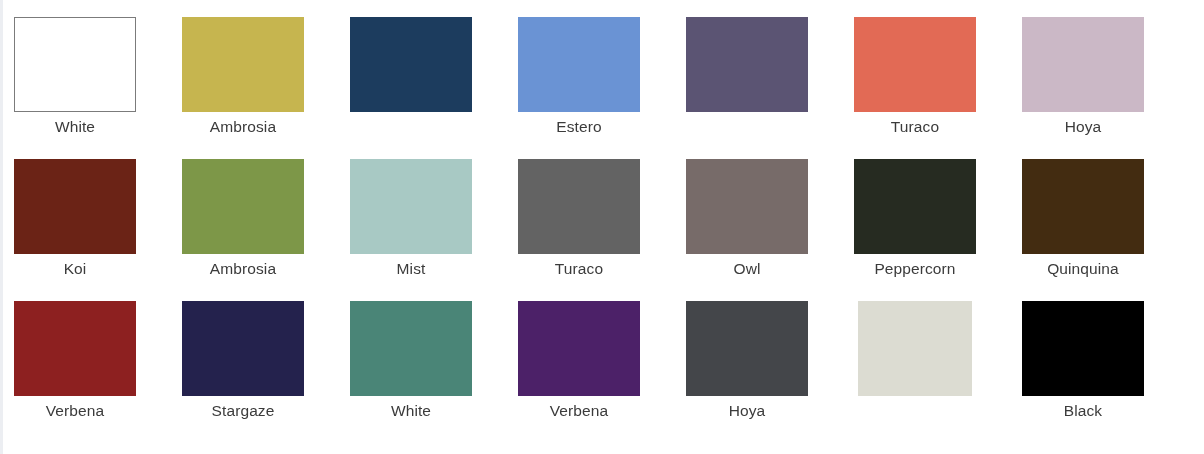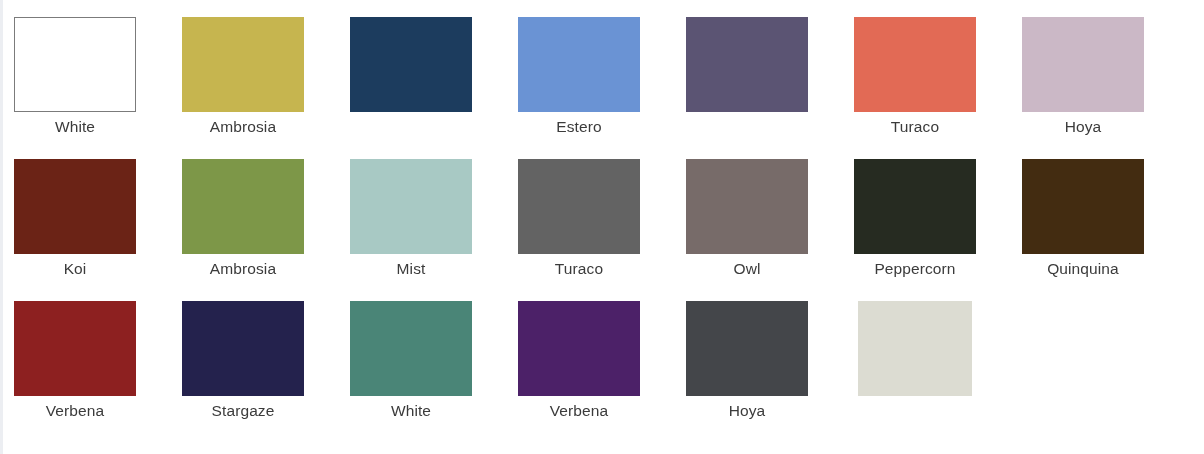--- a/index.html
+++ b/index.html
@@ -157,15 +157,19 @@
         <div class="swatch-chip" style="background: rgb(76, 33, 104);"></div>
         <div class="swatch-label">Verbena</div>
       </div>
       <div class="swatch-cell">
         <div class="swatch-chip" style="background: rgb(68, 70, 74);"></div>
         <div class="swatch-label">Hoya</div>
       </div>
       <div class="swatch-cell inset">
         <div class="swatch-chip" style="background: rgb(220, 220, 210);"></div>
       </div>
+      <div class="swatch-cell">
+        <div class="swatch-chip" style="background: rgb(0, 0, 0);"></div>
+        <div class="swatch-label">Black</div>
+      </div>
     </div>
 
 </div>
 
 </body></html>

